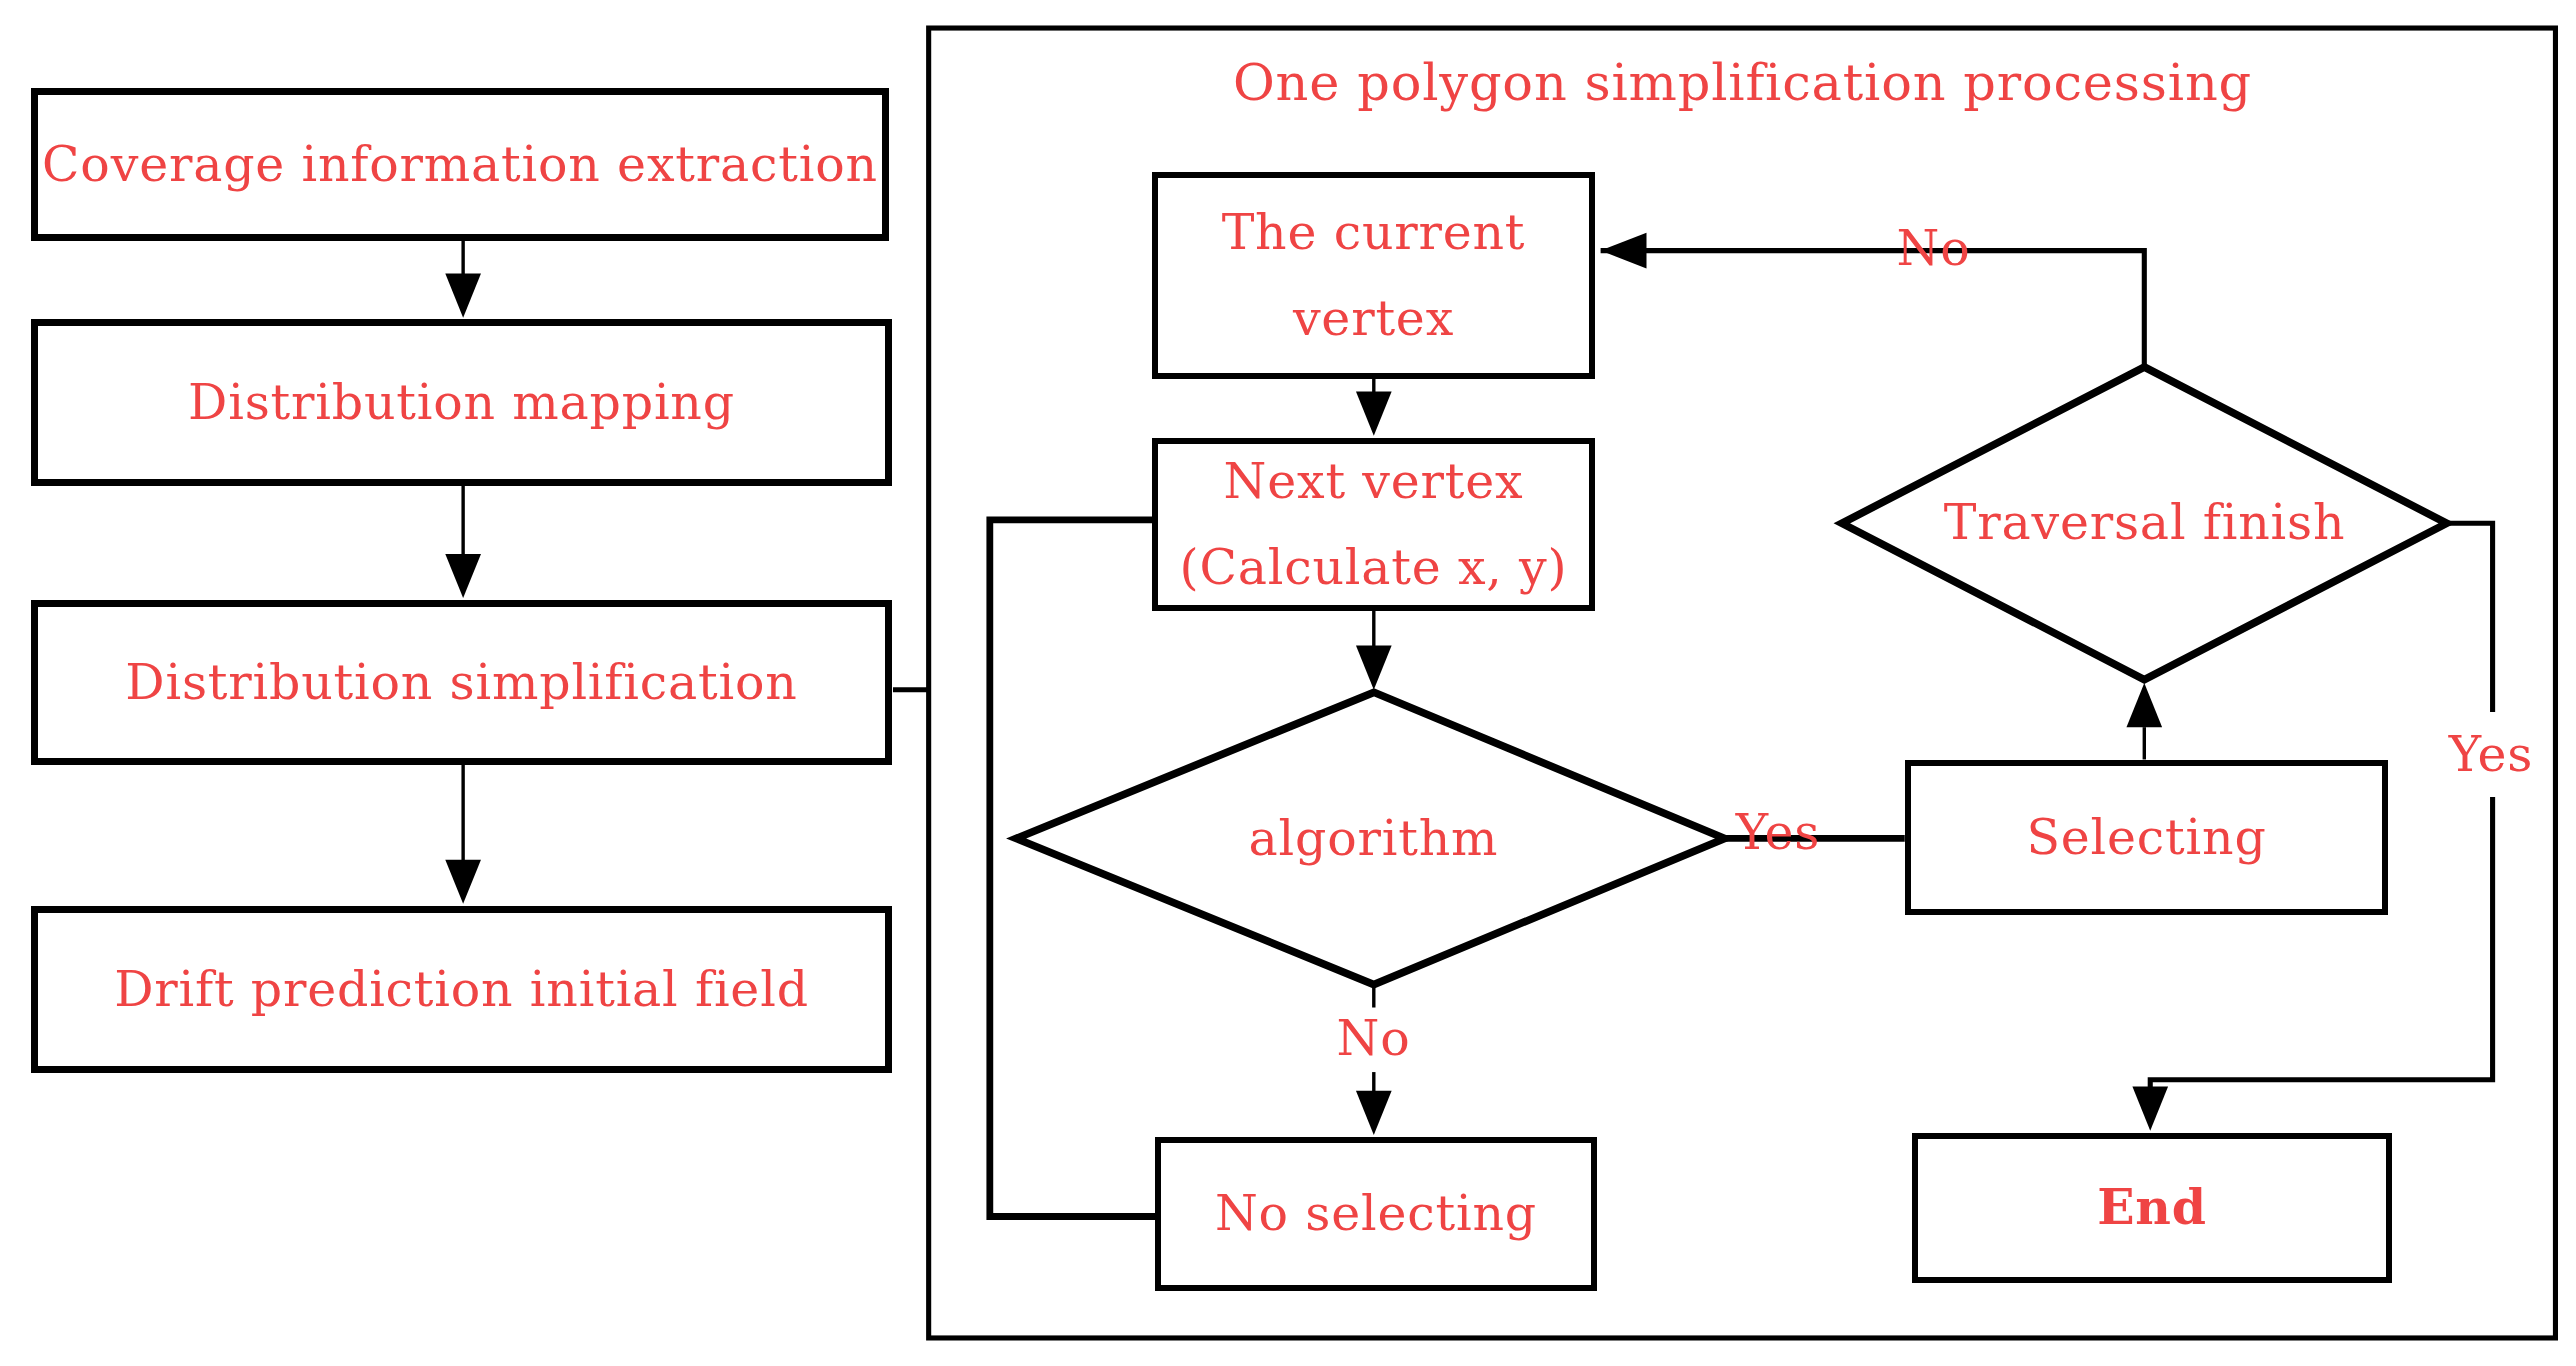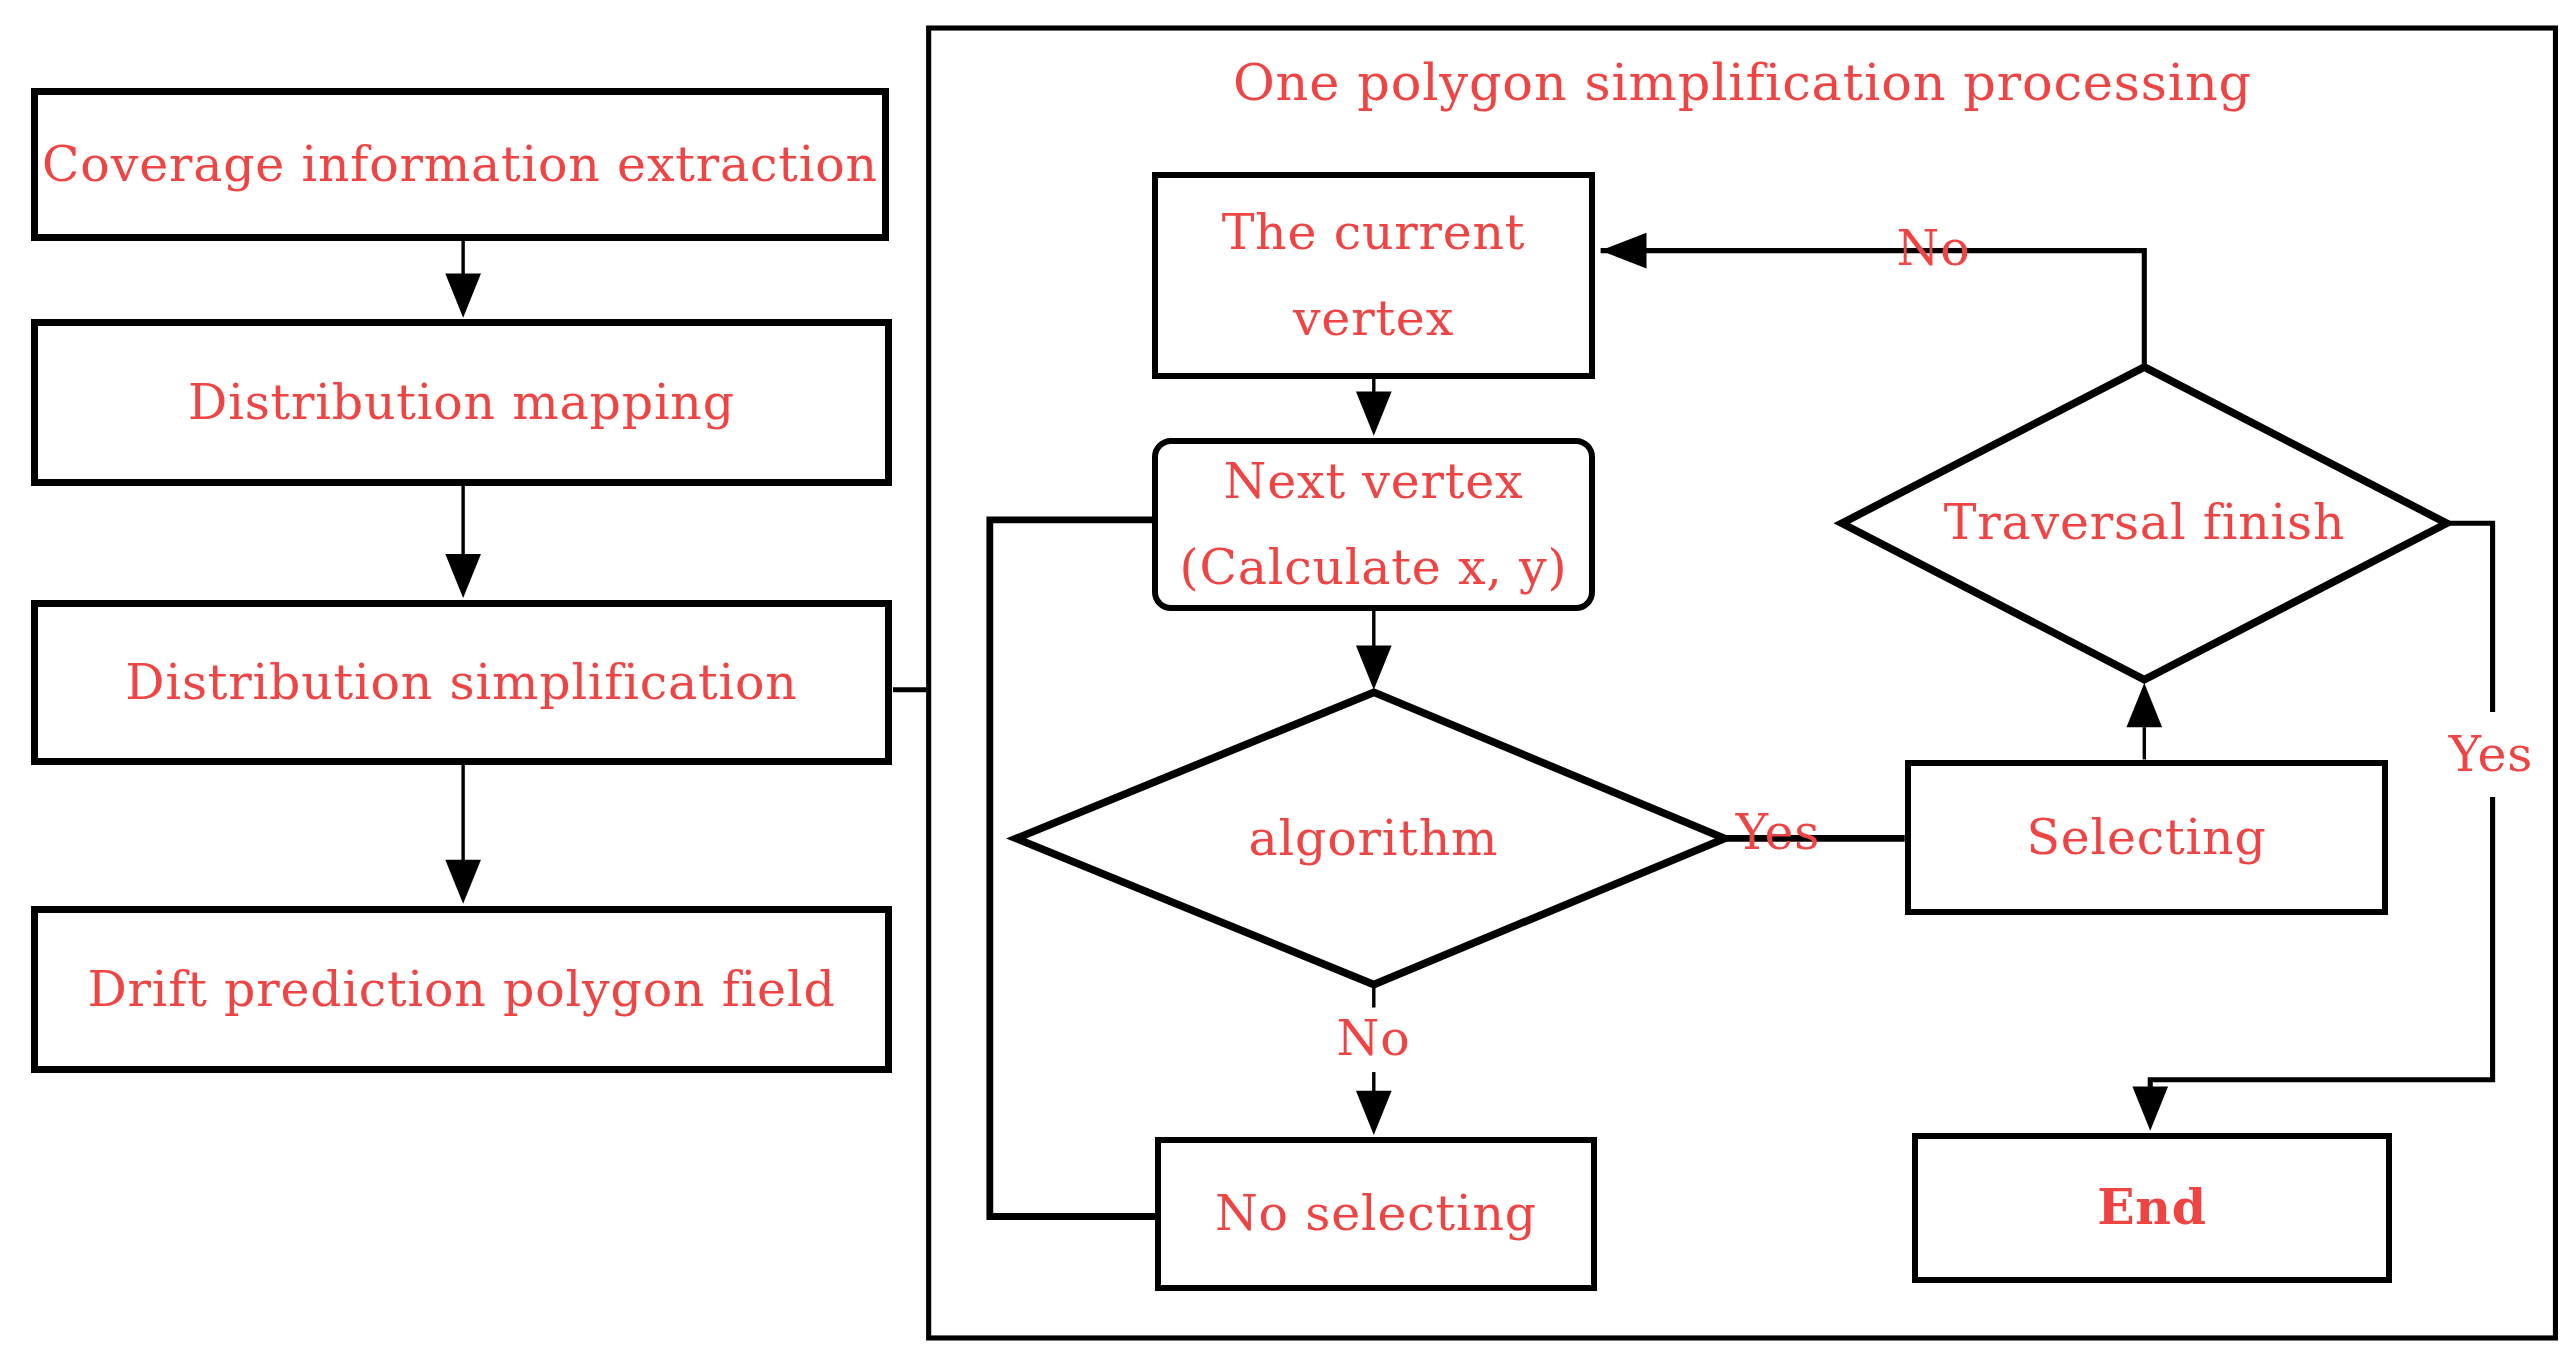--- a/index.html
+++ b/index.html
@@ -129,29 +129,29 @@
   <div class="node thick" style="left:31px; top:88px; width:858px; height:153px;">
     <span>Coverage information extraction</span>
   </div>
   <div class="node thick" style="left:31px; top:319px; width:861px; height:167px;">
     <span>Distribution mapping</span>
   </div>
   <div class="node thick" style="left:31px; top:600px; width:861px; height:165px;">
     <span>Distribution simplification</span>
   </div>
   <div class="node thick" style="left:31px; top:906px; width:861px; height:167px;">
-    <span>Drift prediction polygon field</span>
+    <span>Drift prediction initial field</span>
   </div>
 
   <div class="node" style="left:1152px; top:172px; width:443px; height:207px;">
     <span>The current</span>
     <span>vertex</span>
   </div>
 
-  <div class="node" style="left:1152px; top:438px; width:443px; height:173px;border-radius:19px;">
+  <div class="node" style="left:1152px; top:438px; width:443px; height:173px;">
     <span>Next vertex</span>
     <span>(Calculate x, y)</span>
   </div>
 
   <div class="dtext" style="left:1076px; top:750px; width:595px; height:177px;">
     <span>algorithm</span>
   </div>
 
   <div class="dtext" style="left:1847px; top:479px; width:595px; height:88px;">
     <span>Traversal finish</span>

